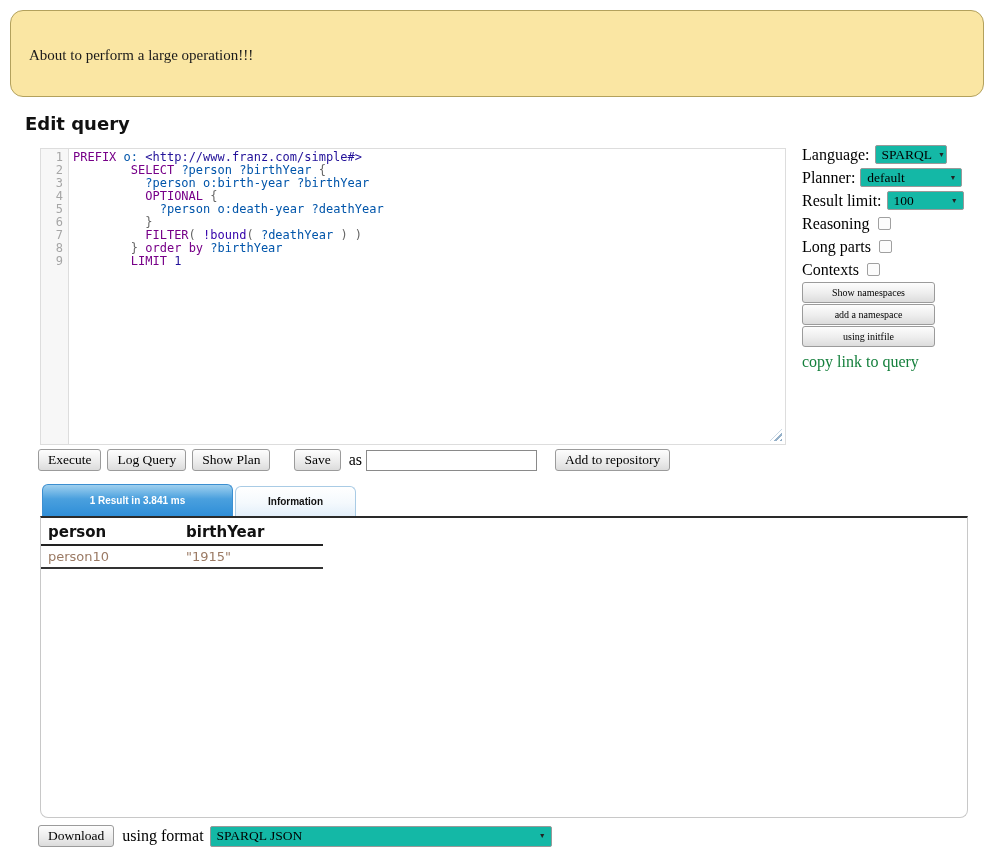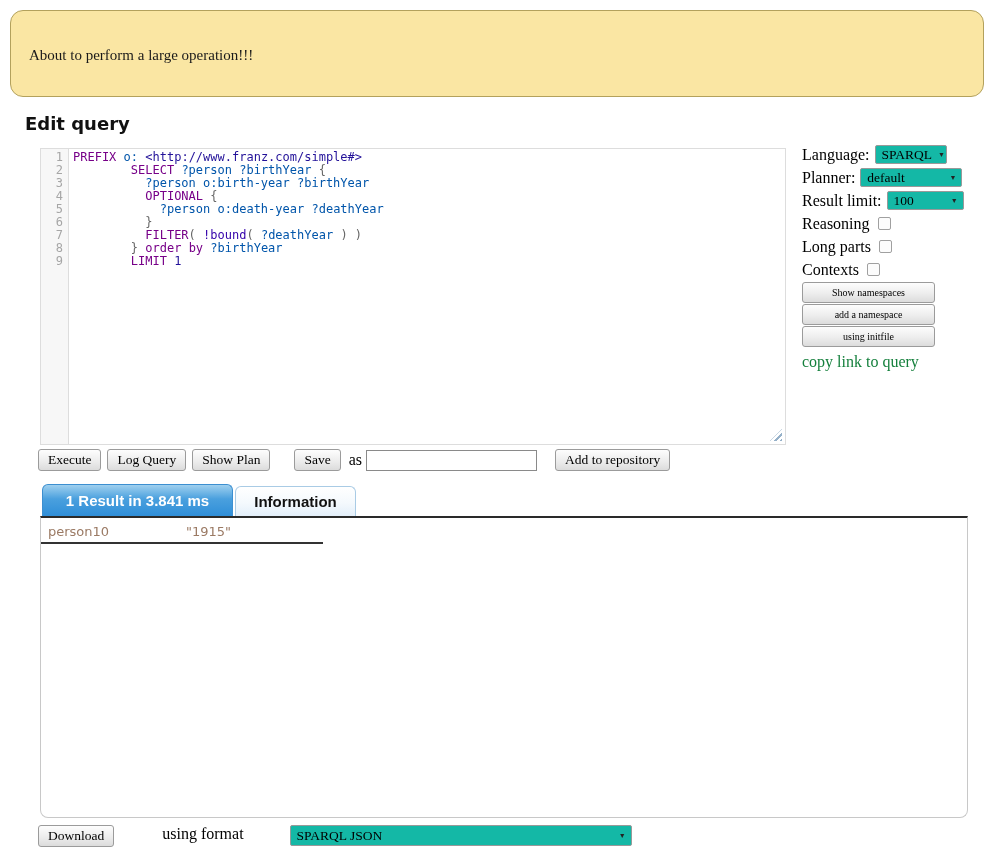--- a/index.html
+++ b/index.html
@@ -64,21 +64,21 @@
   .actions { position:absolute; left:38px; top:449px; display:flex; align-items:center; }
   .actions .btn { margin-right:6px; }
   .btn-save { margin-left:18px; }
   .as-lbl { font-size:16px; margin:0 4px 0 2px; }
   .save-input { width:171px; }
   .btn-addrepo { margin-left:18px; }
 
   
   .tabs { position:absolute; left:42px; top:484px; display:flex; align-items:flex-end; gap:2px; }
   .tab { display:flex; align-items:center; justify-content:center;
-    font-family:"Liberation Sans", sans-serif; font-weight:bold; font-size:15px;
+    font-family:"Liberation Sans", sans-serif; font-weight:bold; font-size:10px;
     border-radius:6px 6px 0 0; }
   .tab.active { width:191px; height:32px; color:#fff;
     background:linear-gradient(180deg,#9fd0ef 0%,#4aa0de 45%,#2f8ed8 100%);
     border:1px solid #3c8fd0; border-bottom:none; }
   .tab.inactive { width:121px; height:30px; color:#111;
     background:linear-gradient(180deg,#ffffff 0%,#f4f9fd 55%,#e3effa 100%);
     border:1px solid #a9cbe5; border-bottom:none; }
 
   
   .panel { position:absolute; left:40px; top:516px; width:928px; height:302px;
@@ -86,21 +86,21 @@
     border-radius:0 0 8px 8px; }
   .rtable { margin:3px 0 0 0; width:282px; font-family:"DejaVu Sans", sans-serif; }
   .rt-head { display:grid; grid-template-columns:138px 144px; border-bottom:2px solid #222;
     font-weight:bold; font-size:15px; color:#111; padding:2px 0 3px 0; }
   .rt-head > div { padding-left:7px; }
   .rt-row { display:grid; grid-template-columns:138px 144px; border-bottom:2px solid #333;
     font-size:13px; color:#9b7a64; padding:3px 0 3px 0; }
   .rt-row > div { padding-left:7px; }
 
   
-  .download { position:absolute; left:38px; top:825px; display:flex; align-items:flex-start;gap:40px; }
+  .download { position:absolute; left:38px; top:825px; display:flex; align-items:center; }
   .dl-lbl { font-size:16px; margin:0 6px 0 8px; }
   .sel-format { width:342px; height:21px; }
 </style>
 </head>
 <body>
 
 <div class="page">
 
   <div class="banner">
     <div class="banner-msg">About to perform a large operation!!!</div>
@@ -178,20 +178,24 @@
     <button class="btn btn-addrepo">Add to repository</button>
   </div>
 
   <div class="tabs" id="tabs">
       <div class="tab active">1 Result in 3.841 ms</div>
       <div class="tab inactive">Information</div>
     </div>
 
   <div class="panel">
     <div class="rtable">
+      <div class="rt-head" id="rt-head">
+          <div>person</div>
+          <div>birthYear</div>
+        </div>
       <div id="rt-body">
           <div class="rt-row">
             <div>person10</div>
             <div>"1915"</div>
           </div>
         </div>
     </div>
   </div>
 
   <div class="download">

